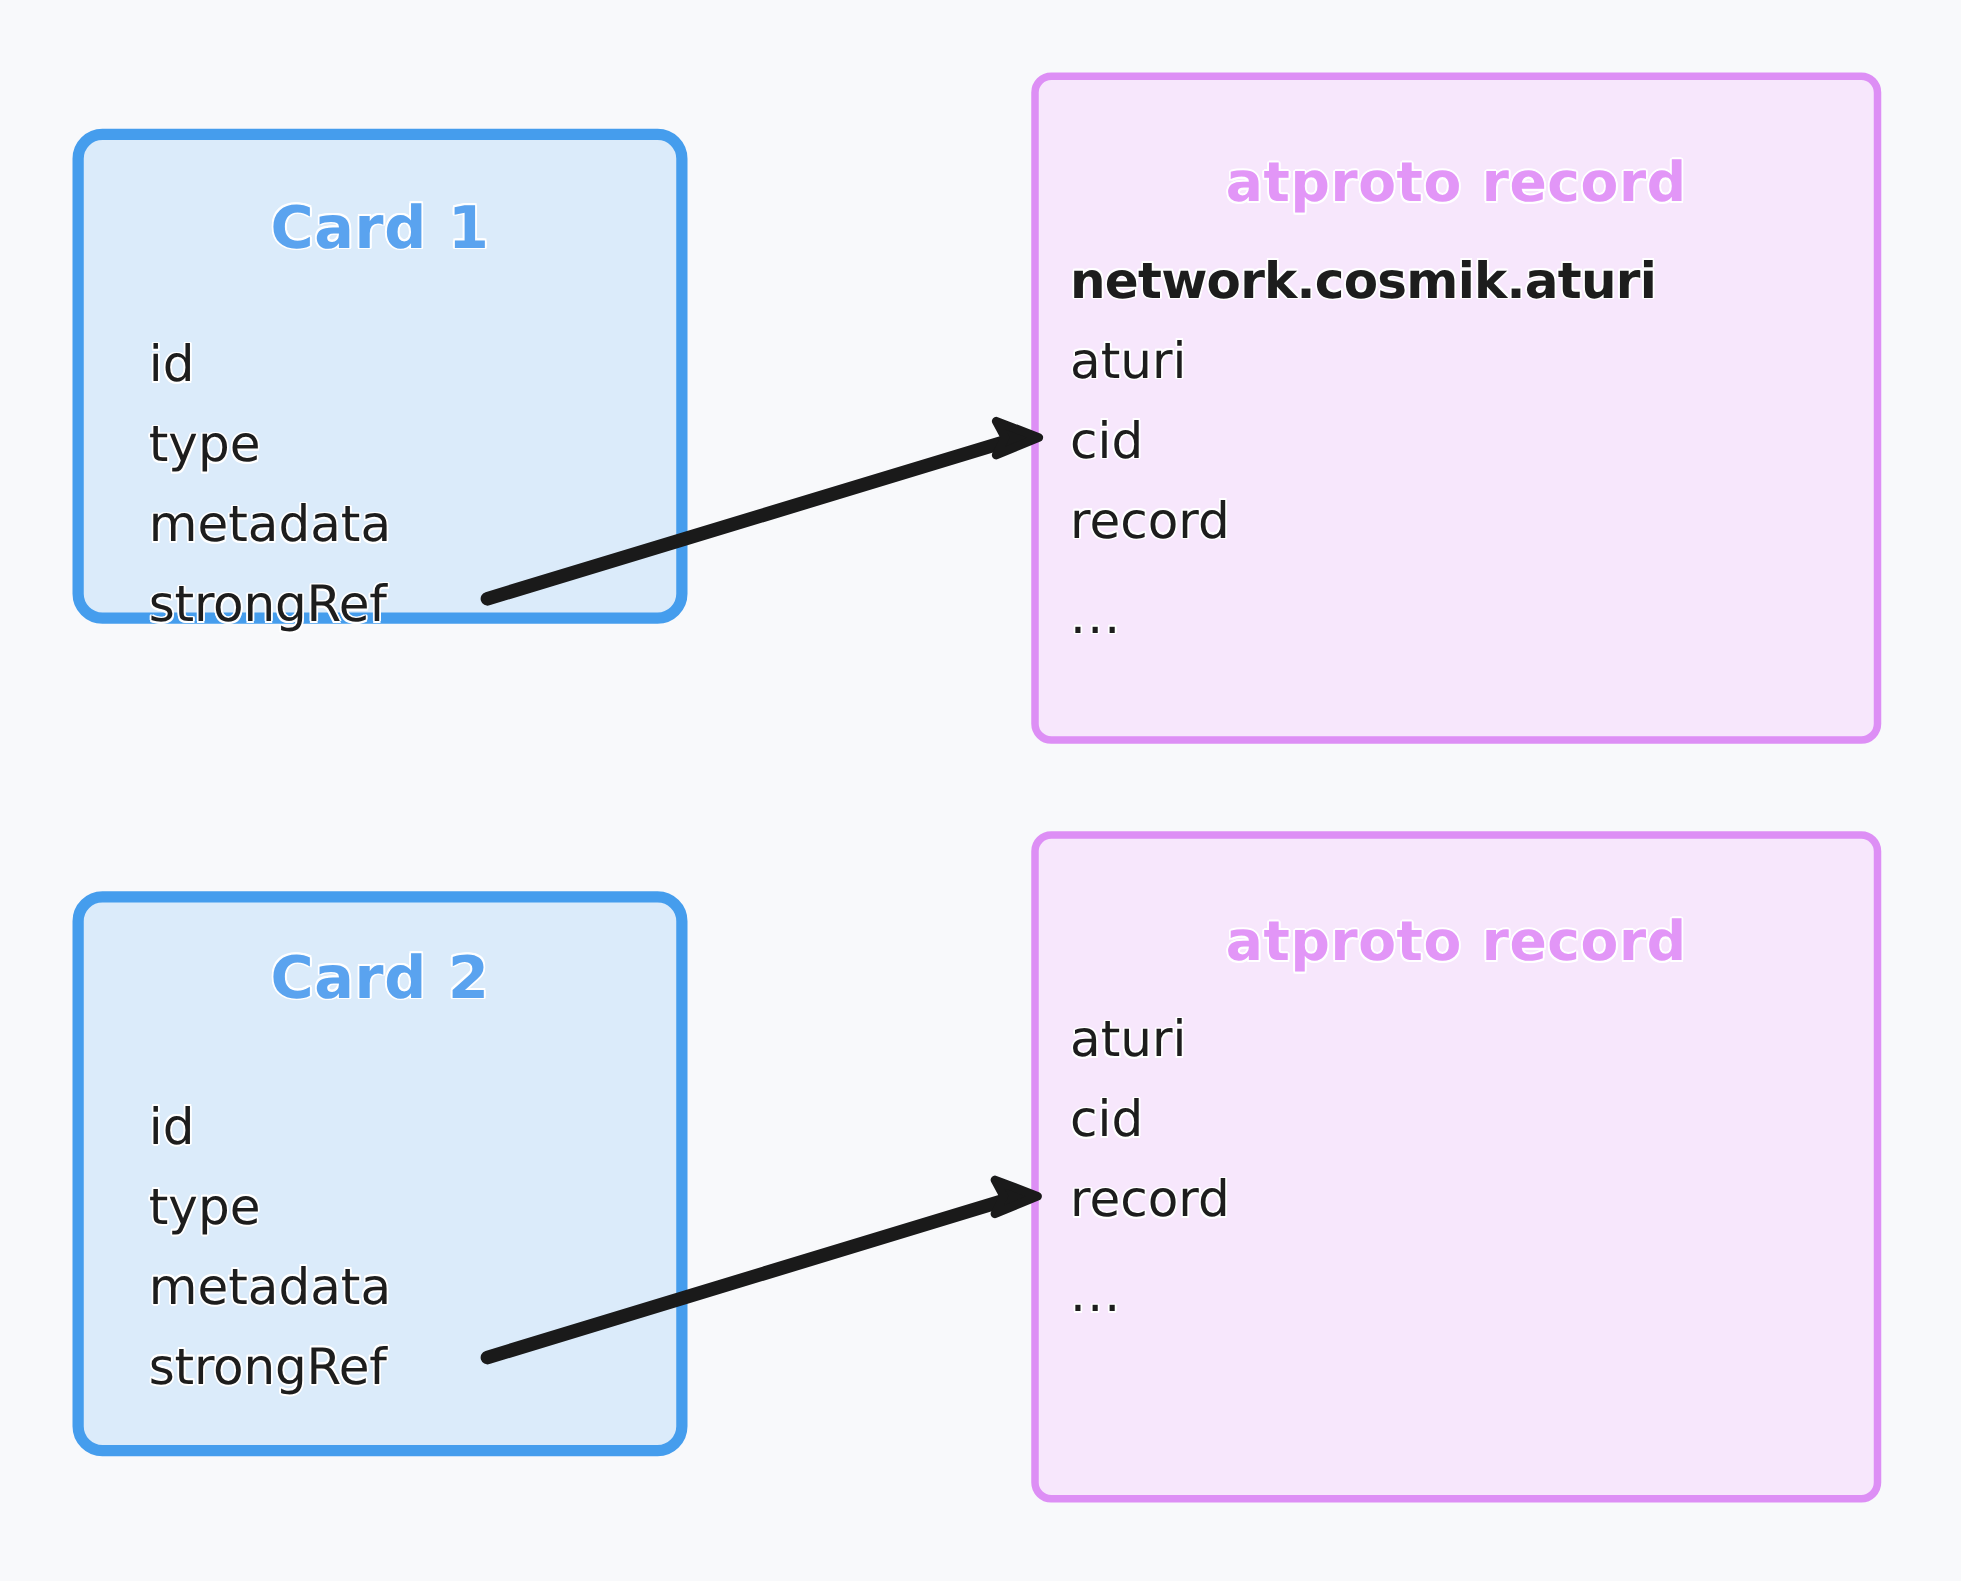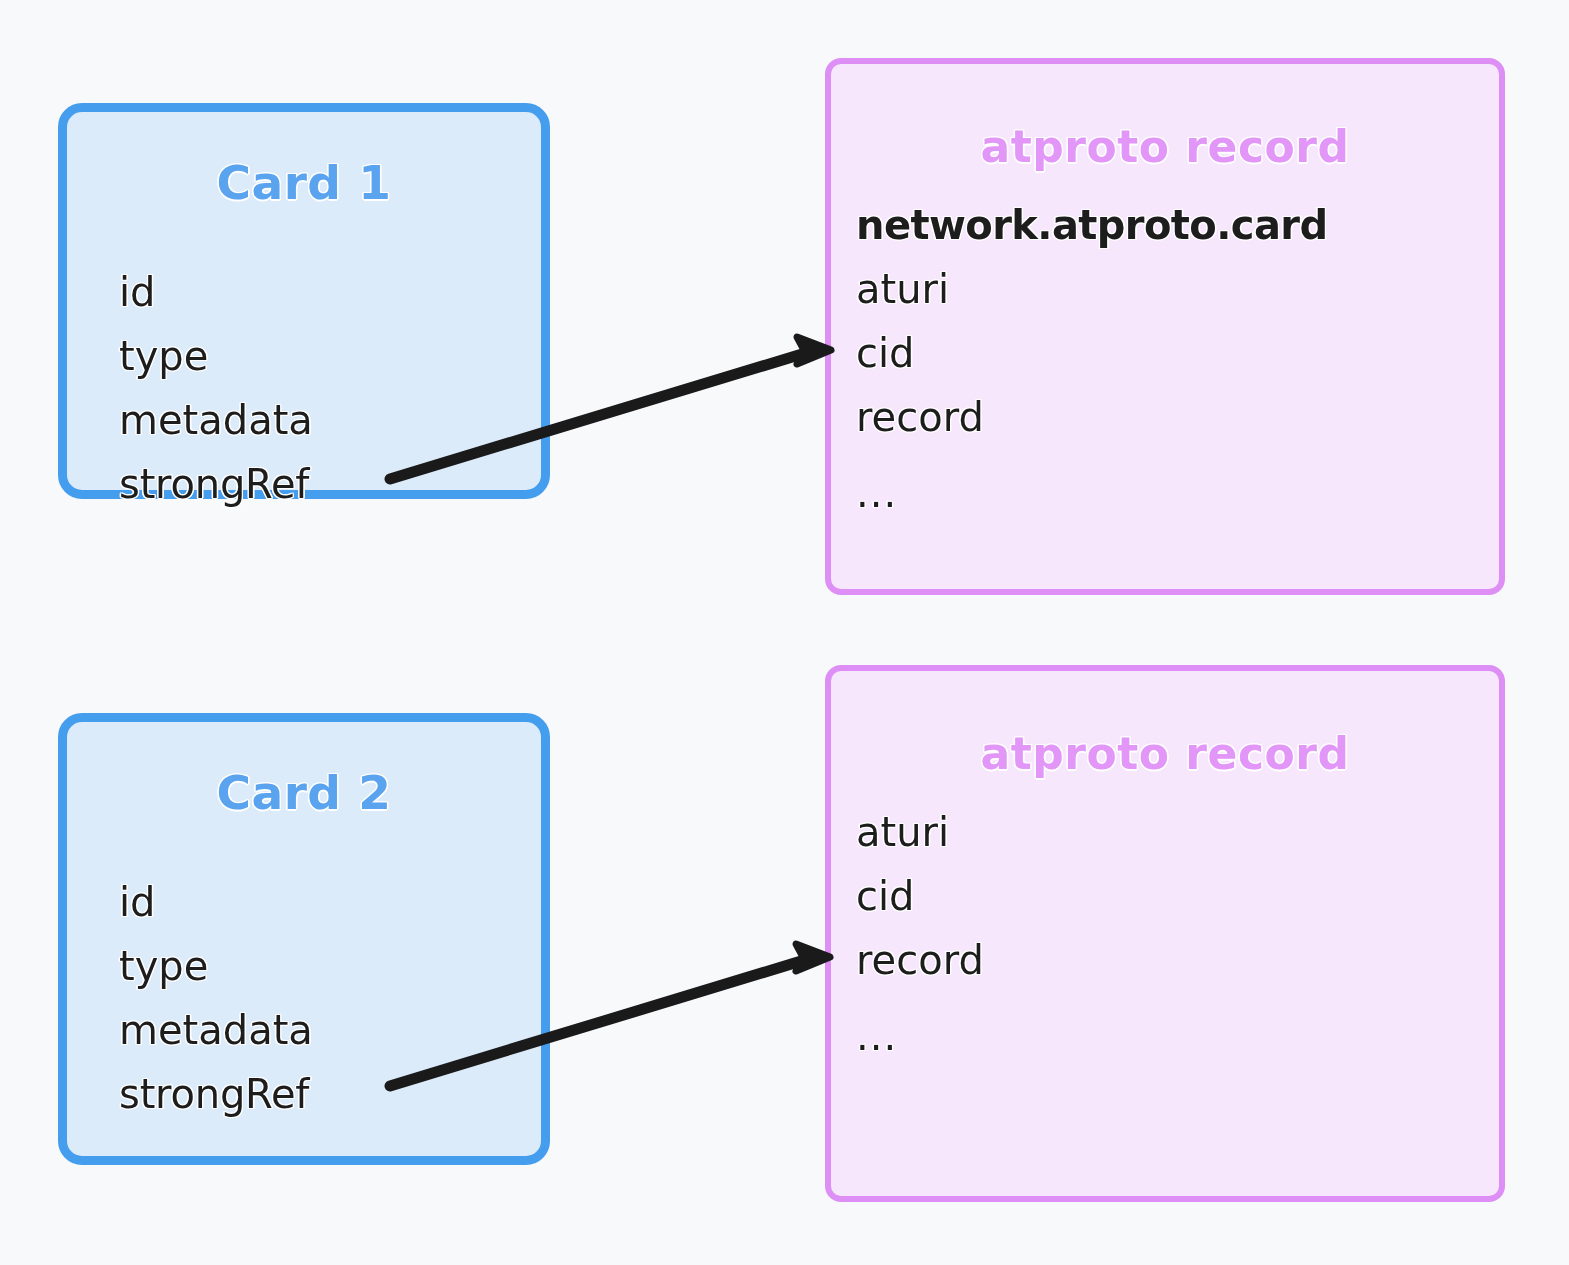--- a/index.html
+++ b/index.html
@@ -127,30 +127,30 @@
       <li class="field">id</li>
       <li class="field">type</li>
       <li class="field">metadata</li>
       <li class="field strong">strongRef</li>
     </ul>
   </div>
 
   <div class="node record-node" style="left:825px; top:58px; width:680px; height:537px;">
     <div class="node-title record-title" style="top:56px;">atproto record</div>
     <ul class="field-list" style="left:25px; top:129px;">
-      <li class="field nsid">network.atproto.card</li>
+      <li class="field nsid">network.cosmik.aturi</li>
       <li class="field">aturi</li>
       <li class="field">cid</li>
       <li class="field">record</li>
       <li class="field ellipsis">...</li>
     </ul>
   </div>
 
   <div class="node card-node" style="left:58px; top:713px; width:492px; height:452px;">
-    <div class="node-title card-title" style="top:46px;">Card 2</div>
+    <div class="node-title card-title" style="top:36px;">Card 2</div>
     <ul class="field-list" style="left:52px; top:148px;">
       <li class="field">id</li>
       <li class="field">type</li>
       <li class="field">metadata</li>
       <li class="field strong">strongRef</li>
     </ul>
   </div>
 
   <div class="node record-node" style="left:825px; top:665px; width:680px; height:537px;">
     <div class="node-title record-title" style="top:56px;">atproto record</div>

